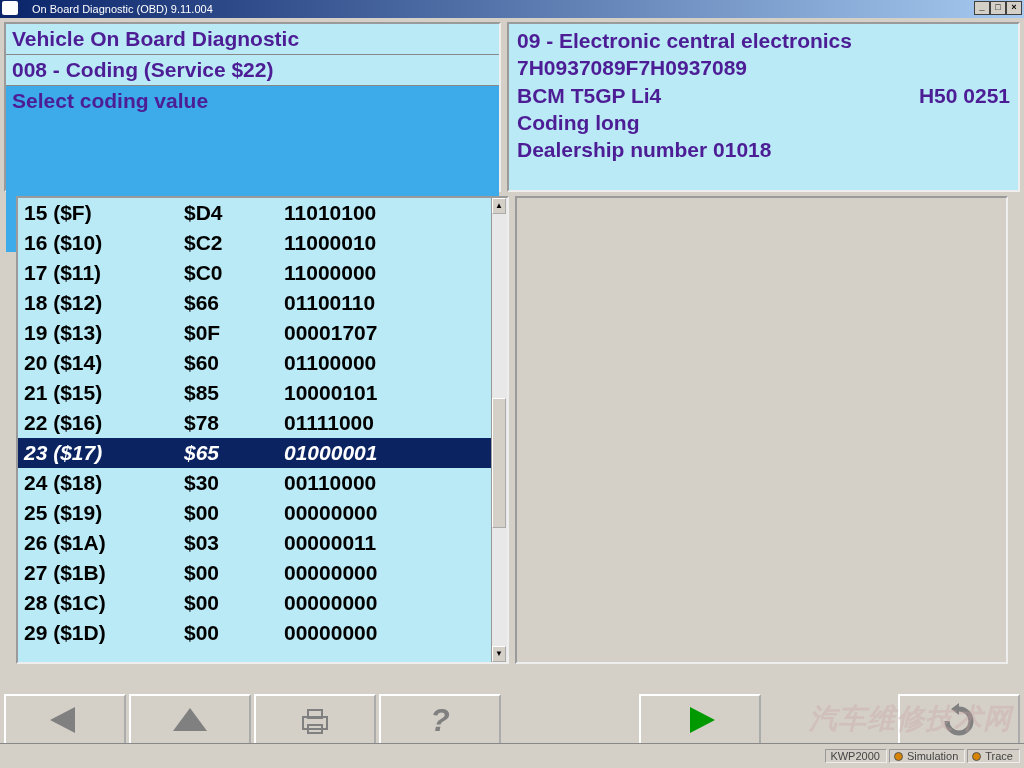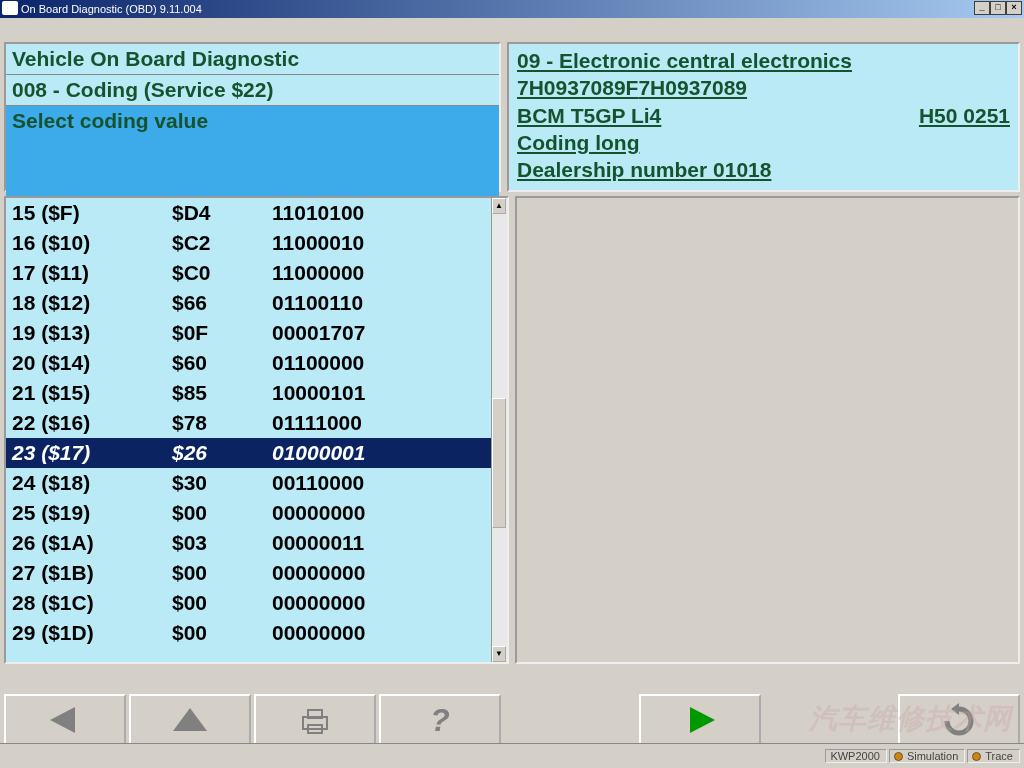--- a/index.html
+++ b/index.html
@@ -10,21 +10,21 @@
   height: 768px;
   overflow: hidden;
   position: relative;
 }
 .titlebar {
   height: 18px;
   background: linear-gradient(to right, #0a246a, #a6caf0);
   color: #fff;
   font-size: 11px;
   line-height: 18px;
-  padding-left: 21px;
+  padding-left: 32px;
   position: relative;
 }
 .titlebar .app-icon {
   position: absolute;
   left: 2px; top: 1px;
   width: 16px; height: 14px;
   background: #fff;
   border-radius: 2px;
 }
 .titlebar .win-btns {
@@ -55,39 +55,38 @@
   gap: 6px;
   padding: 4px;
   height: 178px;
 }
 .header-left, .header-right {
   flex: 1;
   border: 2px inset #eee;
   background: #baeaf6;
   font-size: 21px;
   font-weight: bold;
-  color: #14532d;
-  margin-top: 20px;
+  color: #4c1d95;
 }
 .header-left .row1, .header-left .row2 {
   border-bottom: 1px solid #888;
   padding: 3px 6px;
 }
 .header-left .row3 {
   background: #3daaea;
   padding: 3px 6px;
   height: 100%;
 }
-.header-right { padding: 3px 8px; line-height: 1.3; text-decoration: underline; }
+.header-right { padding: 3px 8px; line-height: 1.3; }
 .header-right .ecu-codes { display: flex; }
 .header-right .sw-line { display: flex; justify-content: space-between; }
 .main-area {
   display: flex;
   gap: 6px;
-  padding: 0 4px;
+  padding: 0 16px;
   height: 468px;
 }
 .list-frame {
   flex: 1;
   border: 2px inset #eee;
   background: #d4d0c8;
   position: relative;
   display: flex;
 }
 .list-body {
@@ -263,21 +262,21 @@
             <span class="col-hex">$85</span>
             <span class="col-bin">10000101</span>
           </div>
           <div class="list-row">
             <span class="col-idx">22  ($16)</span>
             <span class="col-hex">$78</span>
             <span class="col-bin">01111000</span>
           </div>
           <div class="list-row selected">
             <span class="col-idx">23  ($17)</span>
-            <span class="col-hex">$26</span>
+            <span class="col-hex">$65</span>
             <span class="col-bin">01000001</span>
           </div>
           <div class="list-row">
             <span class="col-idx">24  ($18)</span>
             <span class="col-hex">$30</span>
             <span class="col-bin">00110000</span>
           </div>
           <div class="list-row">
             <span class="col-idx">25  ($19)</span>
             <span class="col-hex">$00</span>

